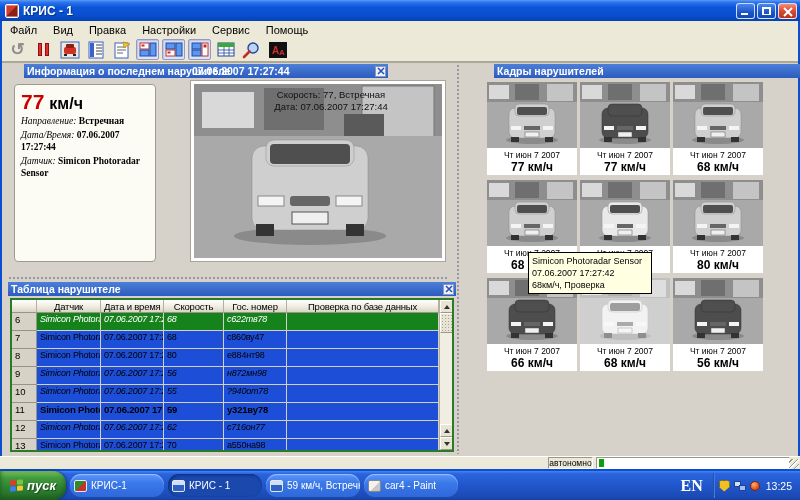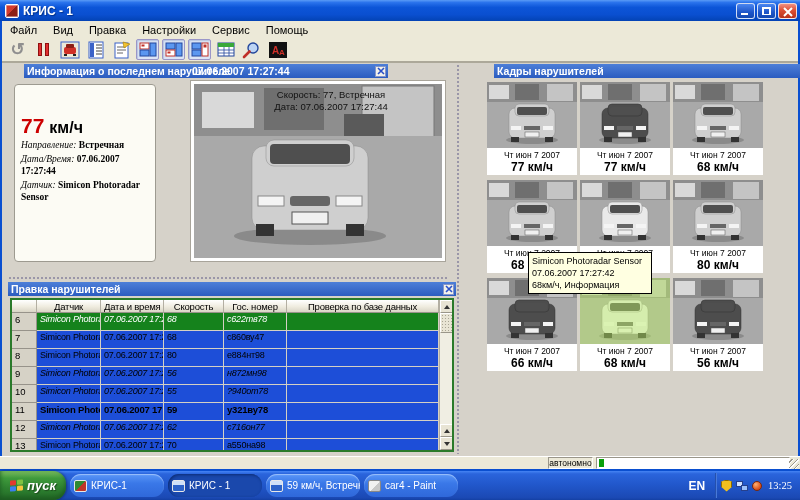--- a/index.html
+++ b/index.html
@@ -44,21 +44,21 @@
   .panel-hdr{position:absolute;height:14px;background:linear-gradient(180deg,#4d7fd8,#2b5cc0);
     color:#fff;font-size:10.5px;font-weight:bold;display:flex;align-items:center;padding:0 3px;}
   .panel-hdr .hdr-date{position:absolute;left:168px;}
   .x-btn{position:absolute;right:2px;top:1.5px;width:11px;height:11px;background:#f2f1ea;
     border:1px solid #8696c8;display:flex;align-items:center;justify-content:center;}
   .x-btn svg{display:block;}
 
   
   .info-card{position:absolute;left:14px;top:84px;width:142px;height:178px;background:#fcfbf4;
     border:1px solid #9d9a90;border-radius:4px;padding:5px 6px;}
-  .speed-line{display:flex;align-items:baseline;gap:5px;margin-top:24px;}
+  .speed-line{display:flex;align-items:baseline;gap:5px;}
   .speed-big{color:#cc0000;font-size:21px;font-weight:bold;}
   .speed-unit{font-size:16px;font-weight:bold;}
   .fld{font-size:9.5px;margin-top:2px;line-height:1.25;font-family:Liberation Serif, serif;}
   .fld .lbl{font-style:italic;}
   .fld .val{font-weight:bold;}
 
   
   .photo-frame{position:absolute;left:190px;top:80px;width:256px;height:182px;background:#fff;
     border:1px solid #a8a49a;padding:3px;}
   .photo-frame svg{display:block;}
@@ -67,21 +67,21 @@
 
   
   .split-v{position:absolute;left:456px;top:64px;width:5px;height:390px;
     background-image:radial-gradient(#9a96a8 25%,transparent 26%);background-size:4px 4px;}
   .split-h{position:absolute;left:8px;top:276px;width:440px;height:5px;
     background-image:radial-gradient(#9a96a8 25%,transparent 26%);background-size:4px 4px;}
 
   
   .thumb-grid{position:absolute;left:487px;top:82px;display:grid;
     grid-template-columns:repeat(3,90px);column-gap:3px;row-gap:5px;}
-  .thumb{width:90px;background:#bef264;}
+  .thumb{width:90px;background:#ffffff;}
   .thumb-img{height:66px;overflow:hidden;}
   .thumb-img svg{display:block;}
   .thumb-cap{height:27px;background:#fff;text-align:center;}
   .thumb-date{font-size:8.5px;padding-top:2px;}
   .thumb-speed{font-size:12px;font-weight:bold;}
   .car-body{fill:#cfcfcf;stroke:#8a8a8a;stroke-width:.5;}
   .tone-dark .car-body{fill:#4d4d4d;stroke:#333;}
   .tone-white .car-body{fill:#e9e9e9;}
   .faded{opacity:.55;}
 
@@ -146,30 +146,30 @@
     padding:0 4px;color:#fff;font-size:10px;white-space:nowrap;overflow:hidden;}
   .task-normal{background:linear-gradient(180deg,#5b97f8,#3a78e8 40%,#2f68da);box-shadow:inset 0 1px 1px #9cc0fb;}
   .task-active{background:#1a48ac;box-shadow:inset 1px 1px 3px #0c2c74;}
   .task-ico{width:13px;height:12px;flex:0 0 auto;border-radius:2px;}
   .appicon-kris{background:linear-gradient(135deg,#2f8a32 0 50%,#c03528 50% 100%);border:1px solid #e8e8e8;}
   .appicon-kris2{background:linear-gradient(180deg,#cfe0f8 0 40%,#2c62c8 40% 100%);border:1px solid #e8e8e8;}
   .appicon-paint{background:linear-gradient(135deg,#f2f2f2 0 55%,#c8c8c8 55% 100%);border:1px solid #888;position:relative;}
   .tray{position:absolute;right:0;top:0;height:29px;display:flex;align-items:center;}
   .tray-div{width:2px;height:25px;margin:0 4px;
     background:linear-gradient(90deg,#123a96,#5b8ff0);}
-  .tray-lang{color:#fff;font-size:12px;font-weight:bold;padding:0 6px;}
+  .tray-lang{color:#fff;font-size:16px;font-weight:bold;padding:0 6px;font-family:Liberation Serif, serif;}
   .tray-icons{display:flex;align-items:center;gap:4px;}
   .shield{width:11px;height:12px;background:#f0c020;border:1px solid #8a6a00;
     clip-path:polygon(50% 0,100% 18%,100% 60%,50% 100%,0 60%,0 18%);}
   .netico{width:12px;height:10px;position:relative;}
   .netico i{position:absolute;width:7px;height:6px;background:#cfe0ff;border:1px solid #26408c;display:block;}
   .netico i:nth-child(1){left:0;top:0;} .netico i:nth-child(2){right:0;bottom:0;background:#9cc0fb;}
   .ballico{width:10px;height:10px;border-radius:50%;
     background:radial-gradient(circle at 35% 30%,#ffb070,#d84c18 70%);border:1px solid #7c2808;}
-  .tray-time{color:#fff;font-size:10.5px;padding:0 8px 0 6px;font-family:Liberation Serif, serif;}
+  .tray-time{color:#fff;font-size:10.5px;padding:0 8px 0 6px;}
 </style>
 </head>
 <body>
 
 <div id="stage">
 
   <div class="titlebar">
     <div class="app-icon"></div>
     <div class="title-text">КРИС - 1</div>
     <div class="winbtn">
@@ -595,25 +595,25 @@
         <div class="thumb-cap">
           <div class="thumb-date">Чт июн 7 2007</div>
           <div class="thumb-speed">56 км/ч</div>
         </div>
       </div>
     </div>
 
   <div class="tooltip">
     <div>Simicon Photoradar Sensor</div>
     <div>07.06.2007 17:27:42</div>
-    <div>68км/ч, Информация</div>
+    <div>68км/ч, Проверка</div>
   </div>
 
   <div class="panel-hdr" style="left:8px;top:282px;width:448px;">
-    <span>Правка нарушителей</span>
+    <span>Таблица нарушителе</span>
     <span class="x-btn">
       <svg width="8" height="8" viewBox="0 0 8 8">
           <path d="M1 1 L7 7 M7 1 L1 7" stroke="#2a50c8" stroke-width="1.6"></path>
         </svg>
     </span>
   </div>
 
   <div class="tbl-frame">
     <div class="thead">
       <div class="trow">

